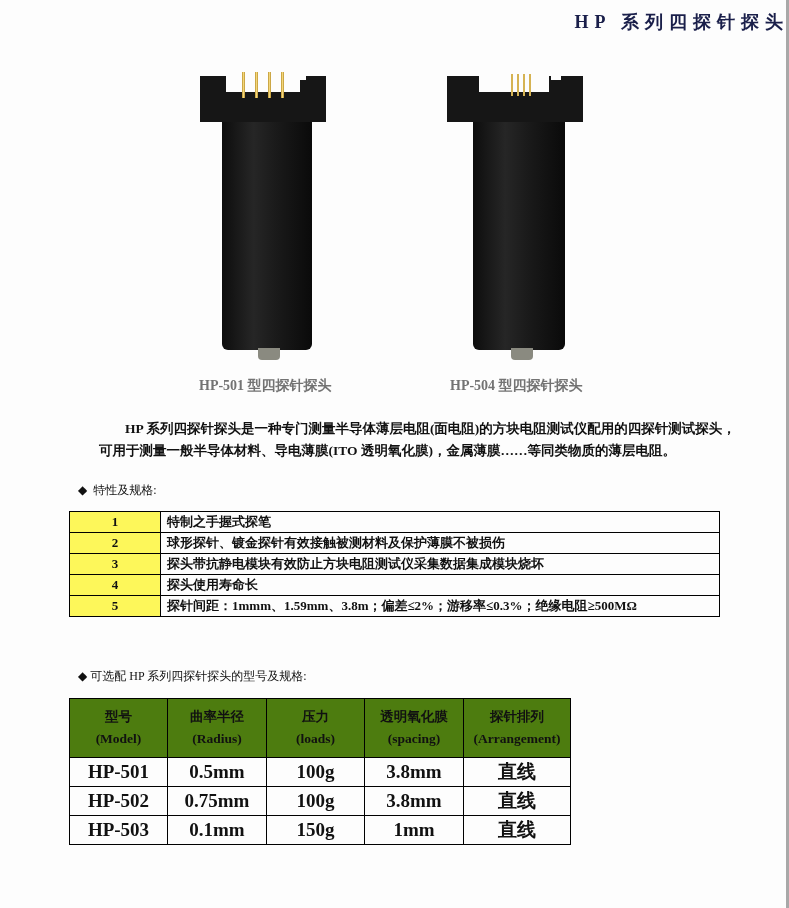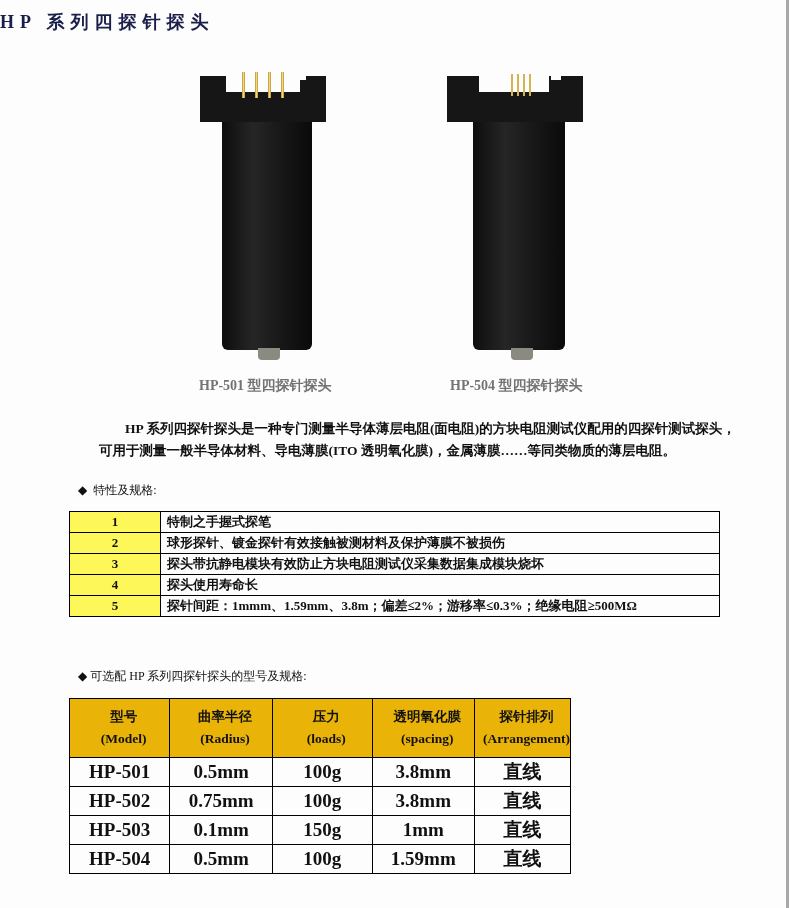--- a/index.html
+++ b/index.html
@@ -2,21 +2,21 @@
 <html><head>
 <meta charset="utf-8">
 <style>
   html, body { margin:0; padding:0; }
   body {
     width:789px; height:908px; background:#fdfdfd; position:relative; overflow:hidden;
     font-family:"Liberation Serif","DejaVu Serif",serif; color:#111;
   }
   .edge { position:absolute; left:786px; top:0; width:3px; height:908px; background:#a8a8a8; }
   .title {
-    position:absolute; top:10px; left:0; width:789px; text-align:left;
+    position:absolute; top:10px; left:0; width:789px; text-align:right;
     font-size:18px; font-weight:bold; letter-spacing:6px; color:#1a1f4a;
   }
   .probe { position:absolute; top:70px; }
   .probe .flange { position:absolute; top:6px; left:0; height:46px; background:#161616; }
   .probe .notch { position:absolute; top:0; background:#fdfdfd; }
   .probe .body {
     position:absolute; top:52px; background:linear-gradient(90deg,#0d0d0d 0%,#262626 35%,#1a1a1a 60%,#0a0a0a 100%);
     border-radius:0 0 6px 6px;
   }
   .probe .tip { position:absolute; background:#8a8a80; border-radius:0 0 4px 4px; }
@@ -31,21 +31,21 @@
   .section {
     position:absolute; font-size:12px; font-weight:normal;
   }
   table { border-collapse:collapse; position:absolute; }
   .feat { top:511px; left:69px; width:651px; }
   .feat td { border:1px solid #000; height:20px; font-size:13px; font-weight:bold; padding:0; }
   .feat td.num { background:#fdf75a; width:90px; text-align:center; }
   .feat td.txt { padding-left:6px; }
   .spec { top:698px; left:69px; width:502px; }
   .spec td, .spec th { border:1px solid #000; text-align:center; font-weight:bold; padding:0; }
-  .spec th { background:#eab308; height:58px; font-size:13.5px; line-height:22px;padding-left:8px; }
+  .spec th { background:#4d7c0f; height:58px; font-size:13.5px; line-height:22px; }
   .spec td { height:28px; font-size:19px;margin-top:16px; }
 </style>
 </head>
 <body>
 
 <div class="edge"></div>
 
 <div class="title">HP 系列四探针探头</div>
 
 <div class="probe" style="left:200px;width:130px;height:300px;">
@@ -135,21 +135,14 @@
     <td>3.8mm</td>
     <td>直线</td>
   </tr>
   <tr>
     <td>HP-503</td>
     <td>0.1mm</td>
     <td>150g</td>
     <td>1mm</td>
     <td>直线</td>
   </tr>
-  <tr>
-    <td>HP-504</td>
-    <td>0.5mm</td>
-    <td>100g</td>
-    <td>1.59mm</td>
-    <td>直线</td>
-  </tr>
 </tbody>
   </table>
 
 </body></html>

